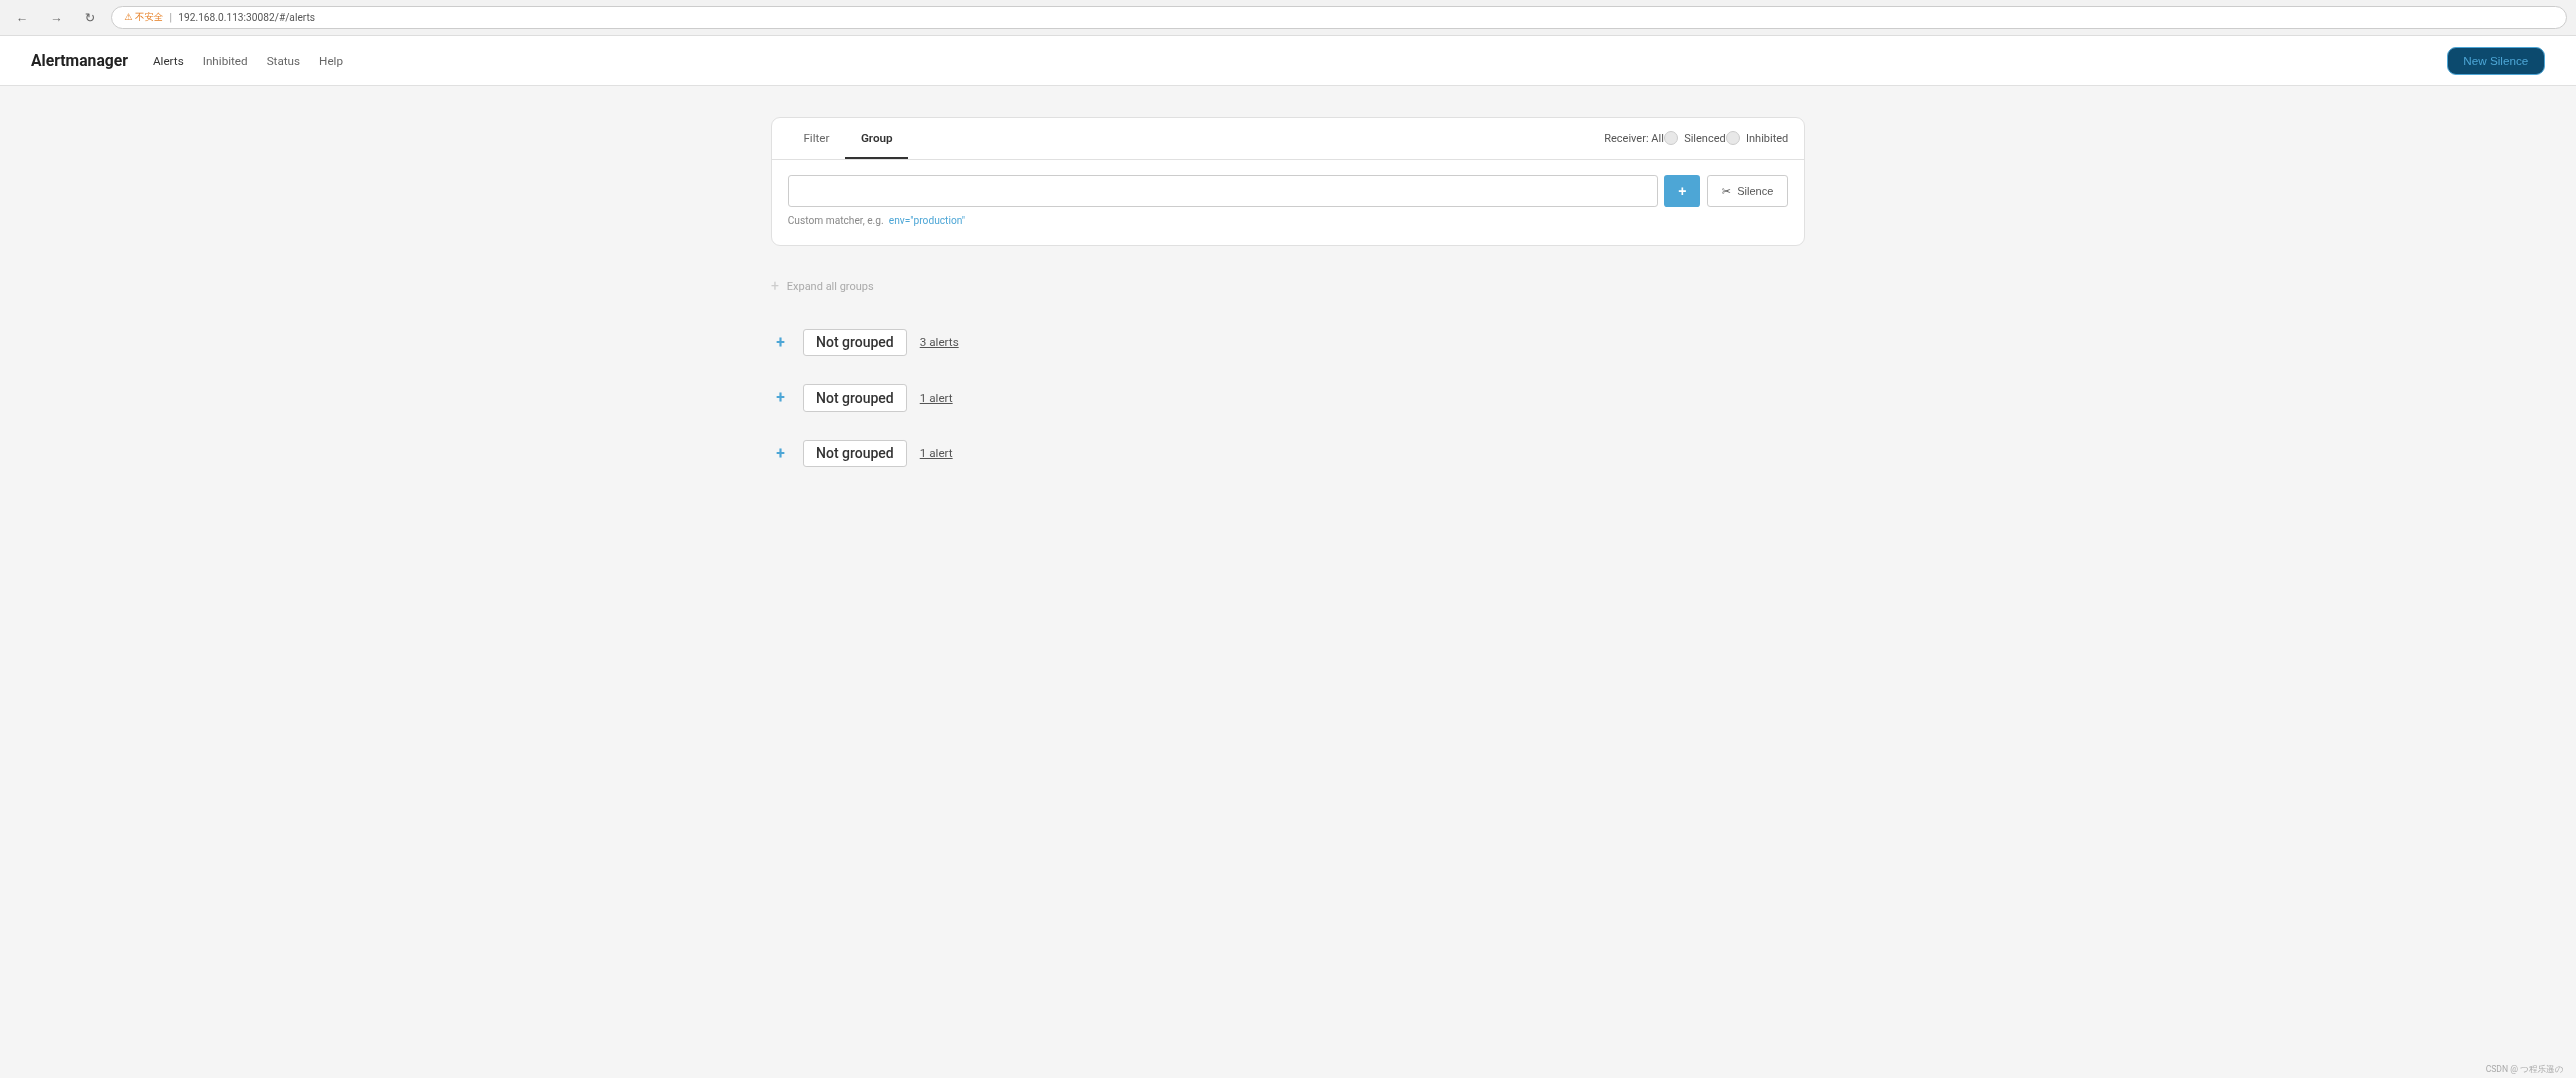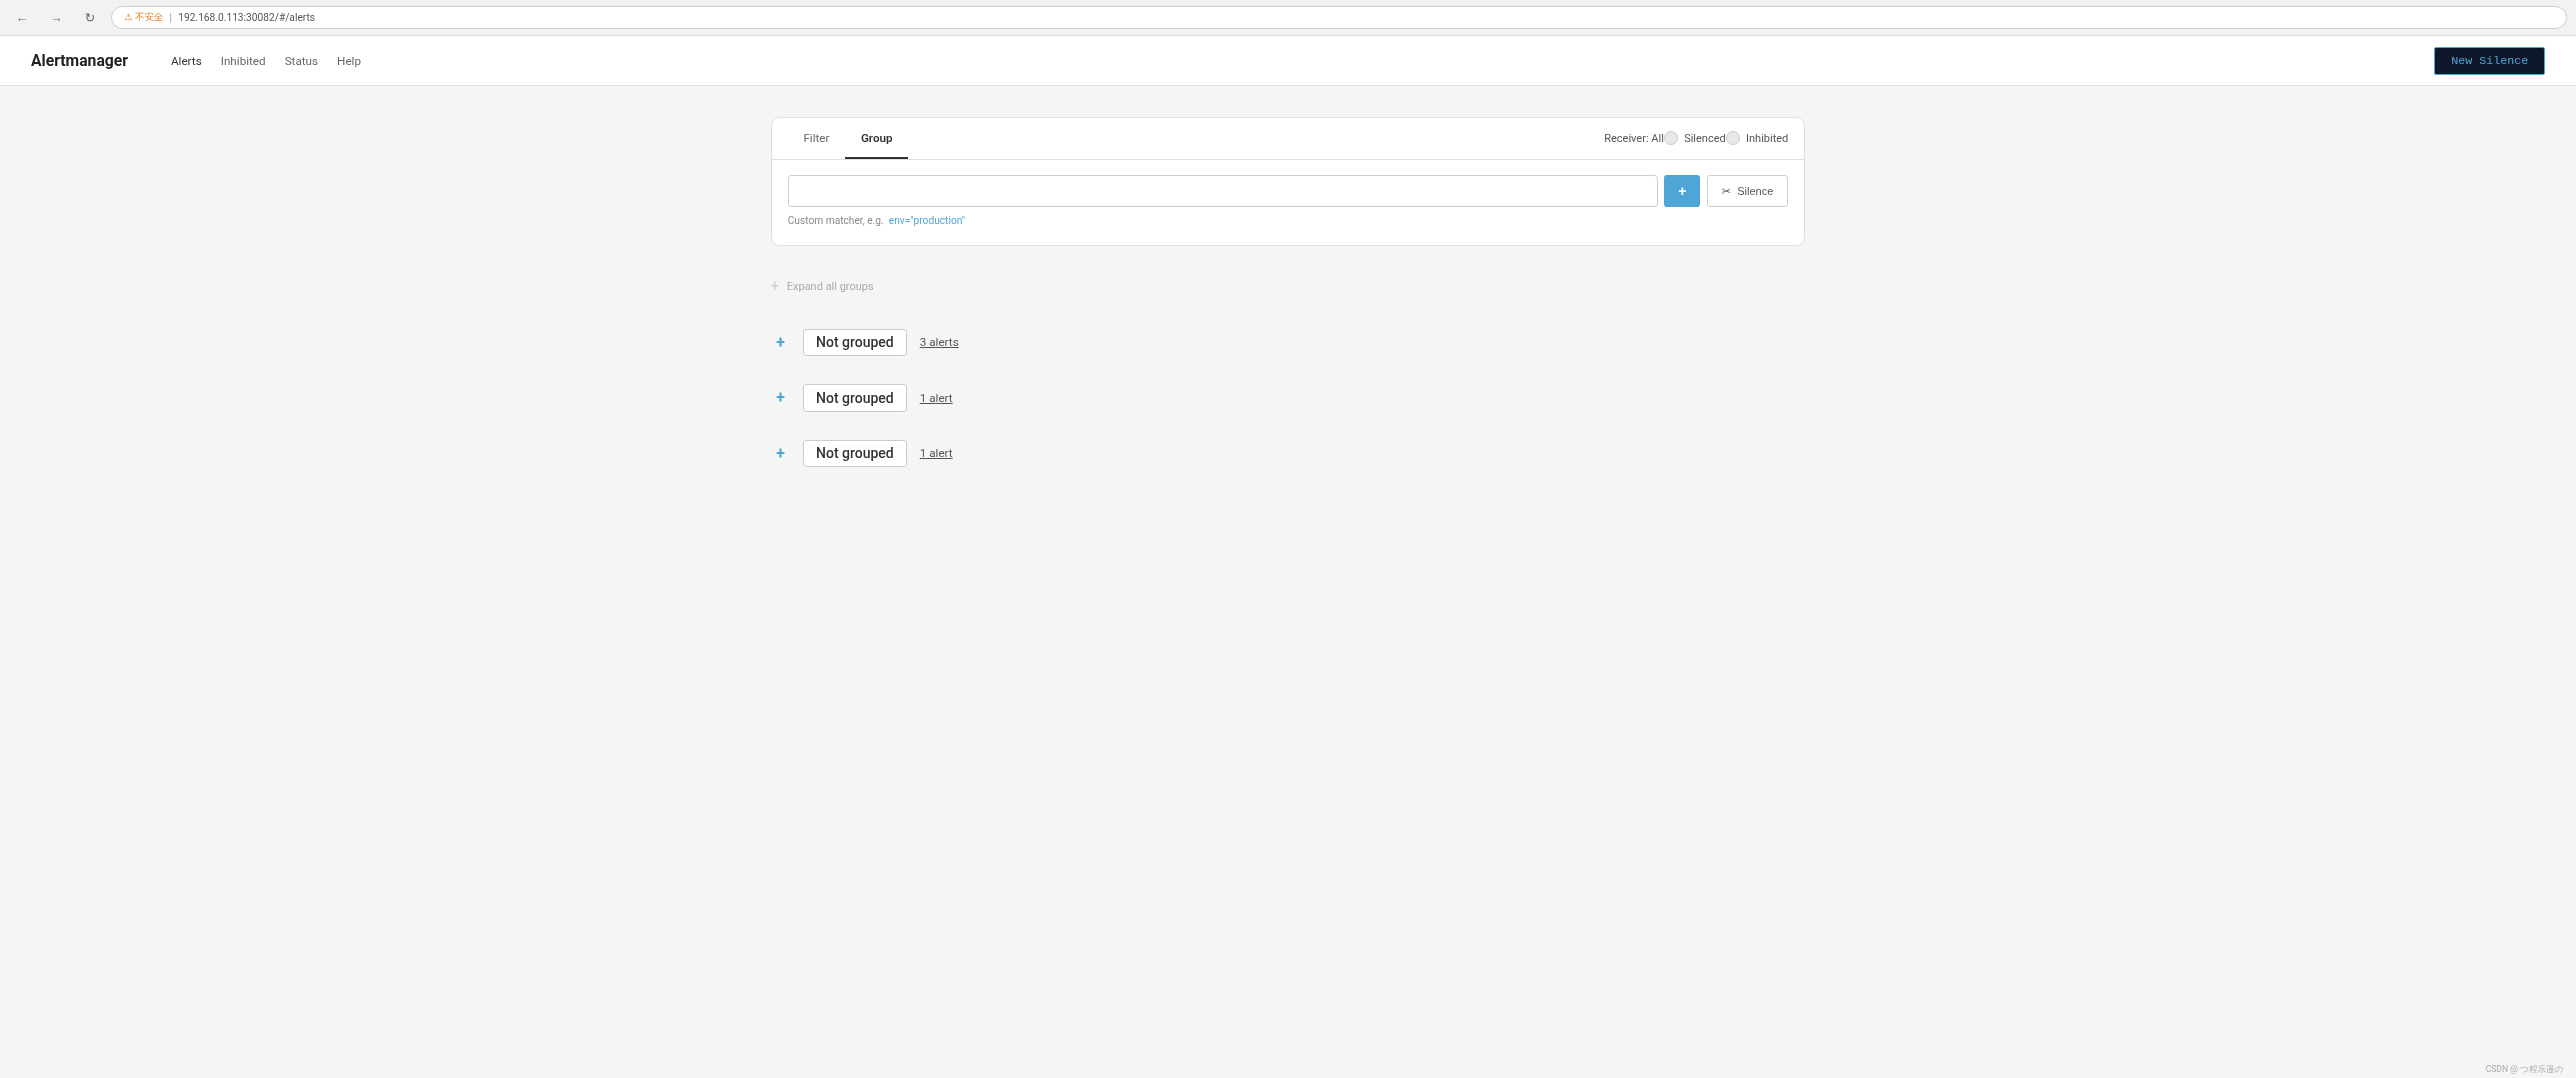--- a/index.html
+++ b/index.html
@@ -68,21 +68,21 @@
       padding: 0 31px;
       display: flex;
       align-items: center;
       justify-content: space-between;
       height: 50px;
     }
 
     .header-left {
       display: flex;
       align-items: center;
-      gap: 43px;
+      gap: 25px;
     }
 
     .app-title {
       font-size: 15.7px;
       font-weight: 700;
       color: #222;
     }
 
     .nav-links {
       display: flex;
@@ -99,27 +99,26 @@
     }
 
     .nav-link.active {
       color: #333;
       font-weight: 400;
     }
 
     .new-silence-btn {
       border: 1.2px solid #4da6d6;
       color: #4da6d6;
-      background: #0f172a;
+      background: #0c4a6e;
       padding: 6.3px 15.7px;
-      border-radius: 2px;
+      border-radius: 9px;
       font-size: 11.7px;
       cursor: pointer;
       font-weight: 500;
-      font-family: Liberation Mono, monospace;
     }
 
     
     .main-content {
       max-width: 1096px;
       margin: 31px auto;
       padding: 0 31px;
     }
 
     

